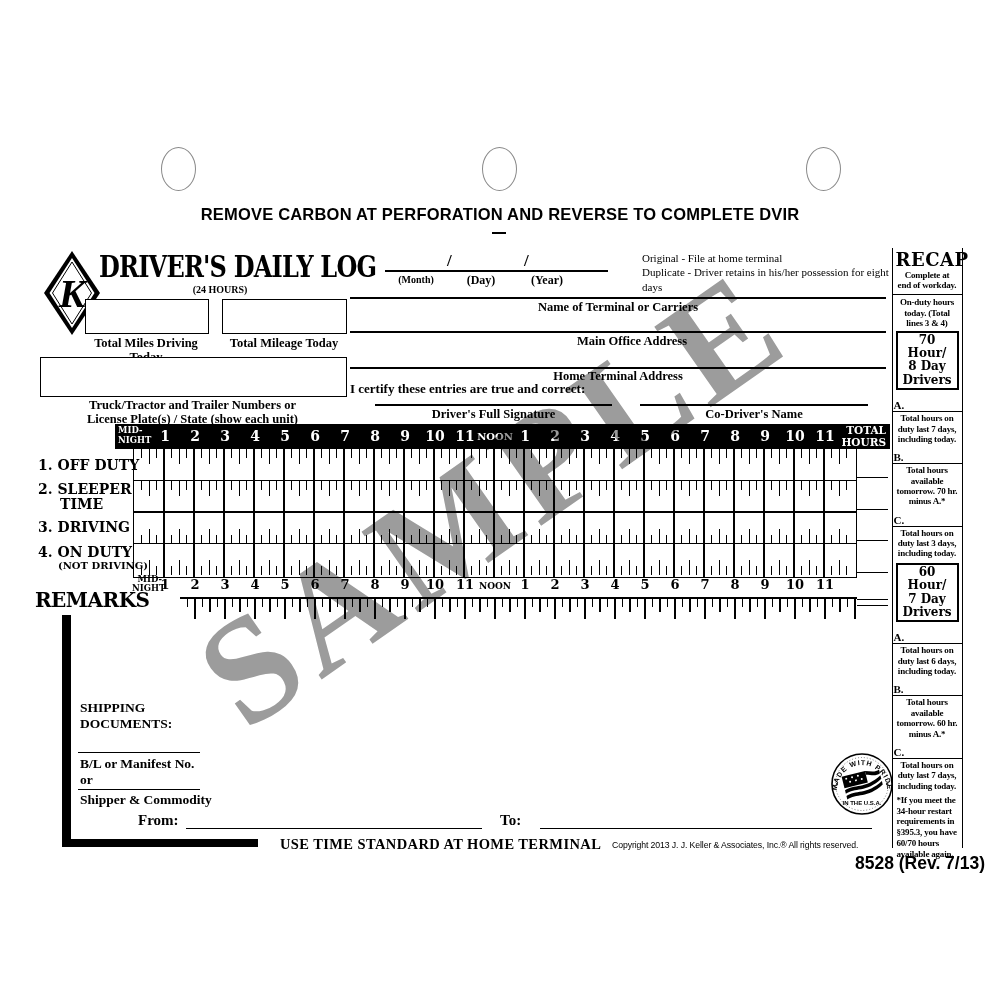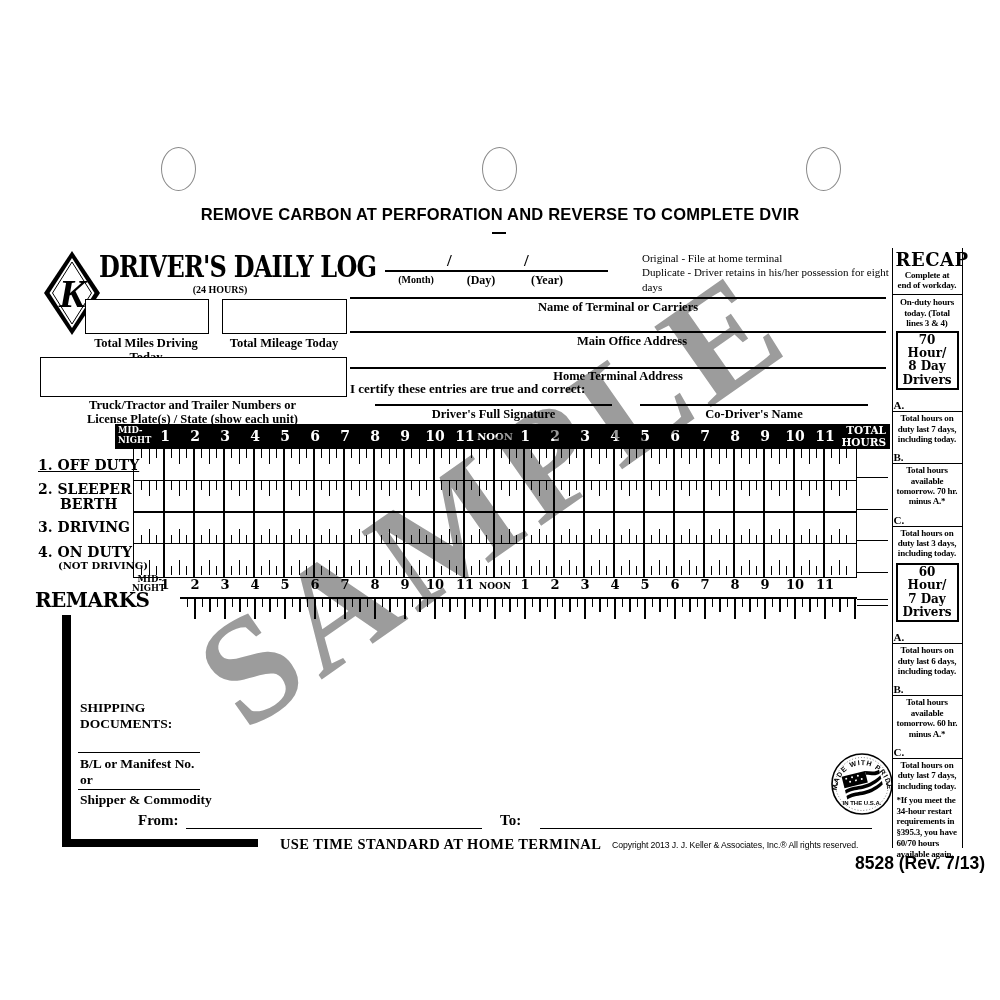--- a/index.html
+++ b/index.html
@@ -460,23 +460,23 @@
       <div class="tick" style="left: 644.45px; height: 15px; top: 111px;"></div>
       <div class="tick" style="left: 651.95px; height: 9px; top: 117px;"></div>
       <div class="tick" style="left: 666.95px; height: 9px; top: 117px;"></div>
       <div class="tick" style="left: 674.45px; height: 15px; top: 111px;"></div>
       <div class="tick" style="left: 681.95px; height: 9px; top: 117px;"></div>
       <div class="tick" style="left: 696.95px; height: 9px; top: 117px;"></div>
       <div class="tick" style="left: 704.45px; height: 15px; top: 111px;"></div>
       <div class="tick" style="left: 711.95px; height: 9px; top: 117px;"></div>
     </div>
 
-  <div class="duty-lbl" style="left:38px;top:457px;text-decoration:underline;">1. OFF DUTY</div>
+  <div class="duty-lbl" style="left:38px;top:457px;">1. OFF DUTY</div>
   <div class="duty-lbl" style="left:38px;top:481px;">2. SLEEPER</div>
-  <div class="duty-lbl" style="left:60px;top:496px;">BERTH</div>
+  <div class="duty-lbl" style="left:60px;top:496px;">TIME</div>
   <div class="duty-lbl" style="left:38px;top:519px;">3. DRIVING</div>
   <div class="duty-lbl" style="left:38px;top:544px;">4. ON DUTY</div>
   <div class="duty-lbl" style="left:58px;top:560px;font-size:10px;">(NOT DRIVING)</div>
 
   <div id="totalcol">
       <div class="thline" style="top: 27px;"></div>
       <div class="thline" style="top: 58.5px;"></div>
       <div class="thline" style="top: 90px;"></div>
       <div class="thline" style="top: 121.5px;"></div>
       <div class="thline" style="top: 149px;"></div>

